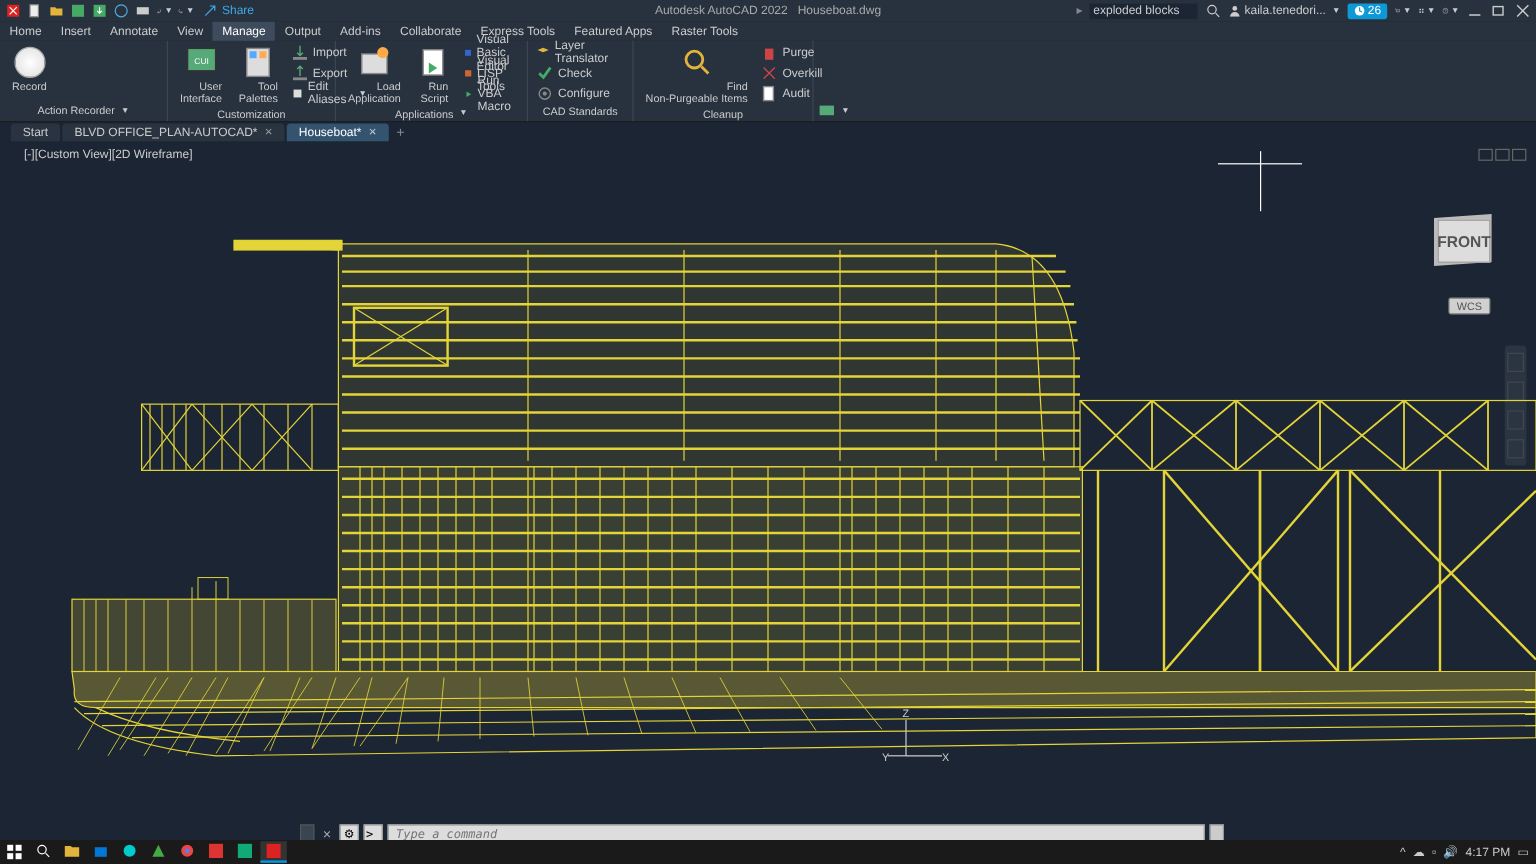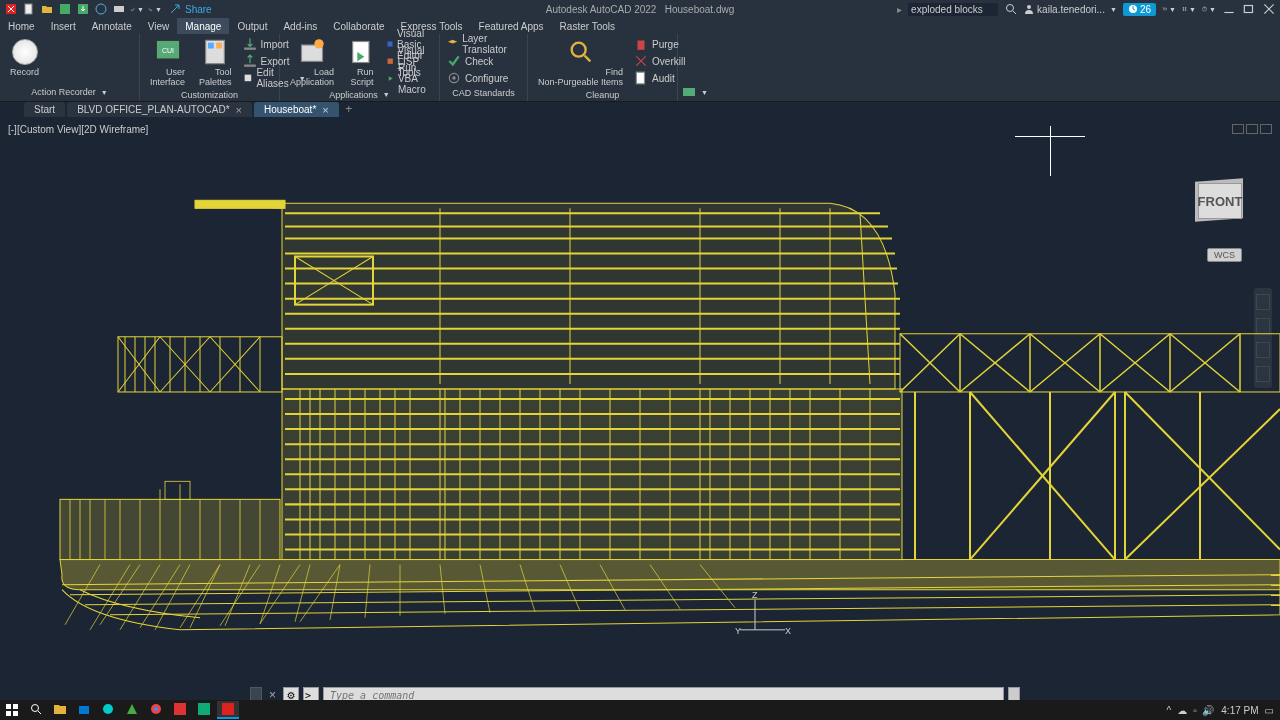--- a/index.html
+++ b/index.html
@@ -19,27 +19,27 @@
 .menu-item.active{background:#3d4b5c;color:#fff}
 .ribbon{height:68px;background:#28323f;display:flex;border-bottom:1px solid #1a1a1a}
 .ribbon-panel{border-right:1px solid #3a4552;display:flex;flex-direction:column;padding:2px 4px;position:relative}
 .ribbon-panel-content{flex:1;display:flex;align-items:flex-start;gap:2px}
 .ribbon-panel-title{height:14px;font-size:9px;color:#ccc;text-align:center;display:flex;align-items:center;justify-content:center;gap:3px}
 .ribbon-btn-lg{display:flex;flex-direction:column;align-items:center;justify-content:center;padding:2px 6px;cursor:pointer;font-size:9px;color:#ccc;text-align:right;line-height:1.1;gap:2px}
 .ribbon-btn-lg .icon-box{width:28px;height:28px;display:flex;align-items:center;justify-content:center}
 .ribbon-btn-sm{display:flex;align-items:center;gap:4px;padding:1px 3px;cursor:pointer;font-size:10px;color:#ccc;height:16px}
 .ribbon-btn-sm .icon-sm{width:14px;height:14px;display:flex;align-items:center;justify-content:center}
 .ribbon-col{display:flex;flex-direction:column;gap:1px}
-.doc-tabs{height:16px;background:#1c2533;display:flex;align-items:flex-start;padding-left:24px;gap:2px}
+.doc-tabs{height:16px;background:#1c2533;display:flex;align-items:center;padding-left:9px;gap:2px}
 .doc-tab{height:15px;padding:0 10px;font-size:10px;color:#ccc;display:flex;align-items:center;gap:6px;background:#2a3441;border-radius:3px 3px 0 0;cursor:pointer}
 .doc-tab.active{background:#33536e;color:#fff}
 .tab-close{font-size:11px;opacity:.7}
 .add-tab{width:16px;height:14px;display:flex;align-items:center;justify-content:center;color:#888;font-size:12px;cursor:pointer}
 .viewport{position:absolute;top:118px;left:0;right:0;bottom:40px;background:#1c2533;overflow:hidden}
-.view-label{position:absolute;top:6px;left:8px;font-size:10px;color:#ccc}
+.view-label{position:absolute;top:6px;left:20px;font-size:10px;color:#ccc}
 .viewcube{position:absolute;top:60px;right:30px;width:60px;height:50px}
 .cube-face{width:44px;height:36px;background:#ddd;border:1px solid #999;display:flex;align-items:center;justify-content:center;font-size:13px;font-weight:bold;color:#555;position:absolute;top:5px;left:8px}
 .wcs-badge{position:absolute;top:130px;right:38px;background:#d0d0d0;border:1px solid #888;padding:1px 6px;font-size:9px;color:#555;border-radius:2px}
 .nav-bar{position:absolute;top:170px;right:8px;width:18px;background:#3a4552;border-radius:3px;display:flex;flex-direction:column;gap:8px;padding:6px 2px;opacity:.5}
 .nav-btn{height:16px;border:1px solid #666}
 .vp-ctrl{position:absolute;top:6px;right:8px;display:flex;gap:2px}
 .vp-ctrl-btn{width:12px;height:10px;border:1px solid #666;cursor:pointer}
 .crosshair{position:absolute;top:18px;right:230px;pointer-events:none}
 .crosshair::before,.crosshair::after{content:'';position:absolute;background:#fff}
 .crosshair::before{width:70px;height:1px;left:-35px;top:0}

